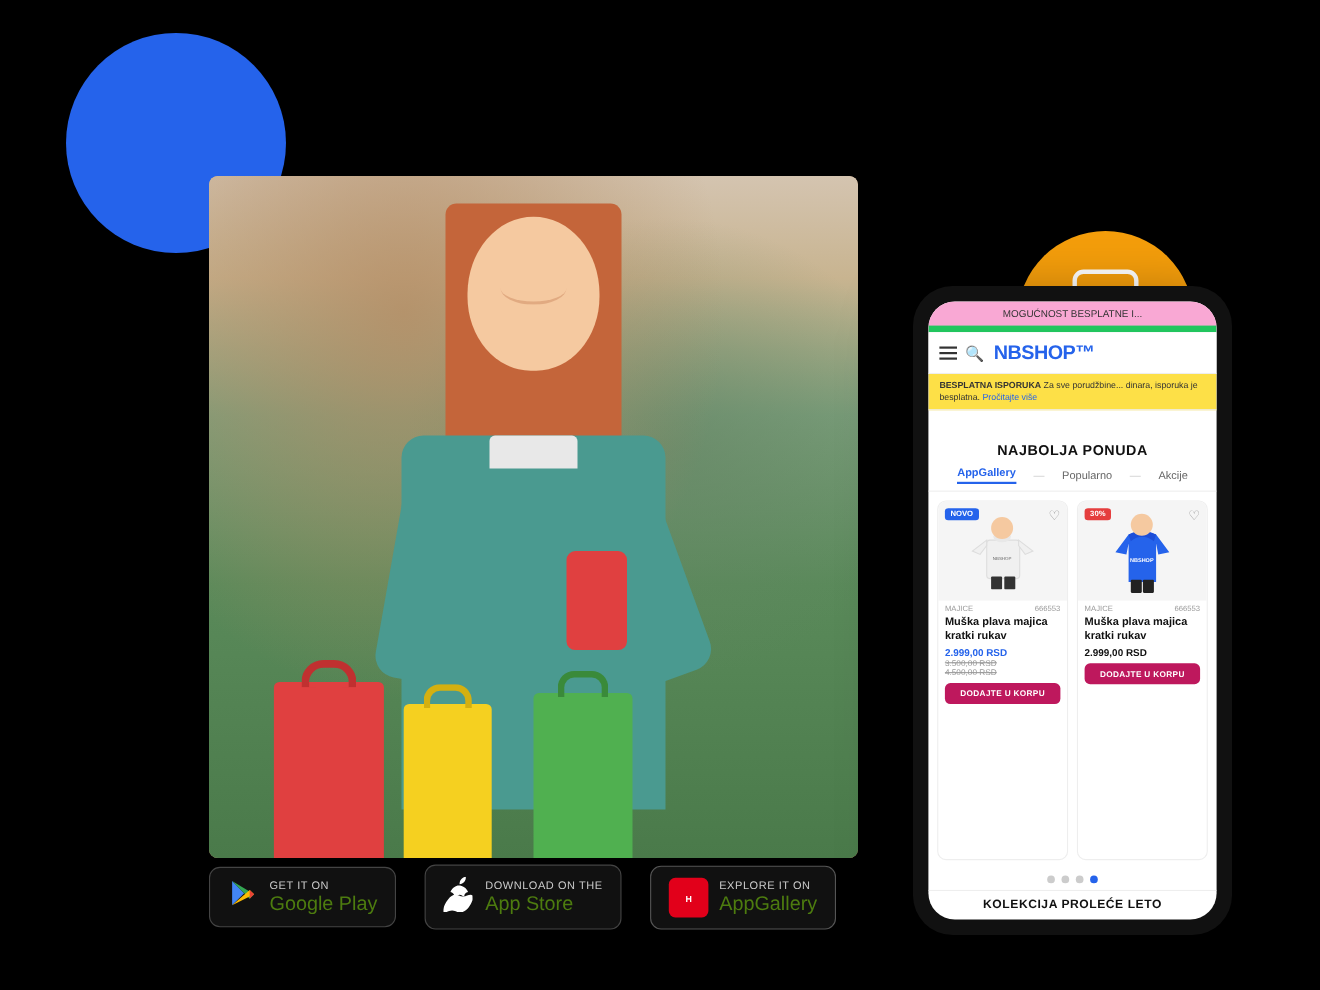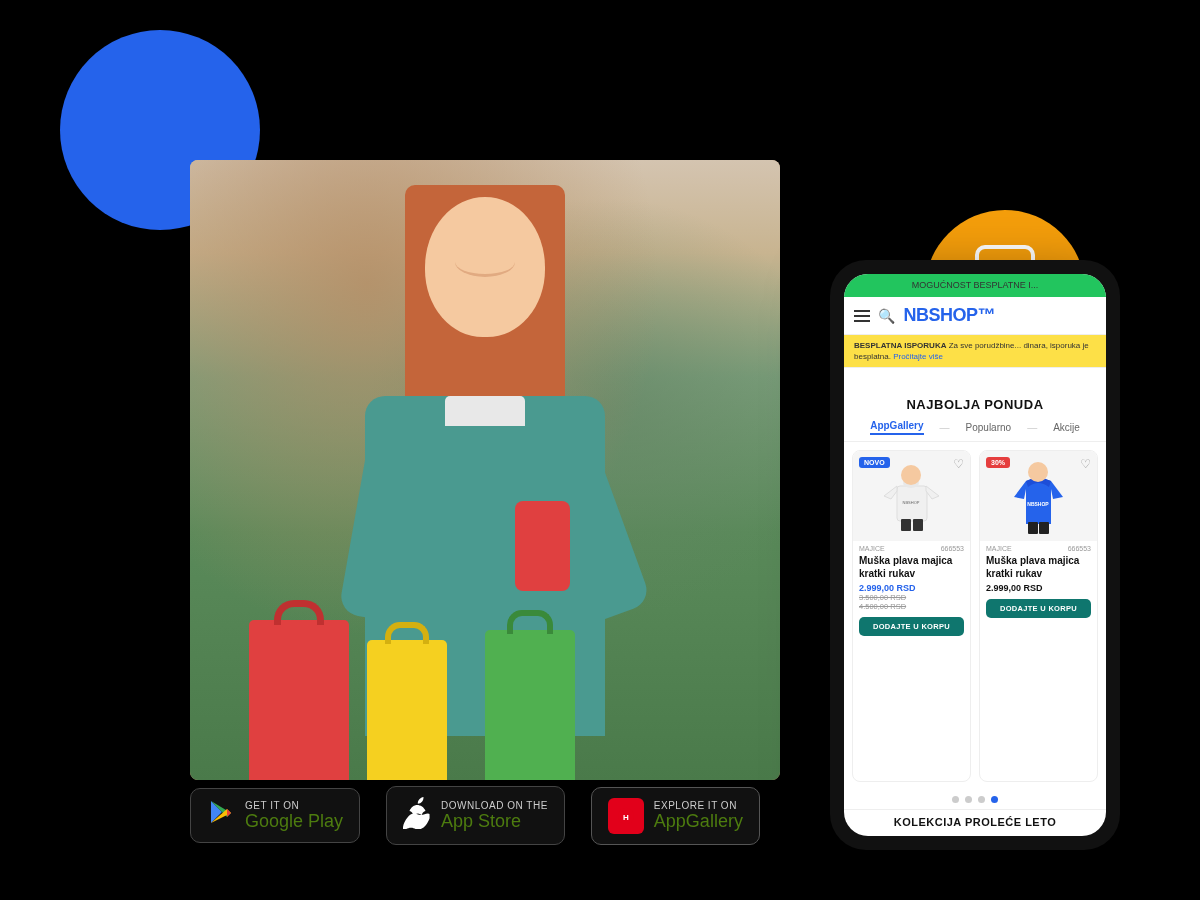--- a/index.html
+++ b/index.html
@@ -180,26 +180,26 @@
       height: 100%;
       background: #fff;
       border-radius: 24px;
       overflow: hidden;
       display: flex;
       flex-direction: column;
     }
 
     
     .phone-topbar {
-      background: #22c55e;
+      background: #f9a8d4;
       padding: 6px 10px;
       font-size: 9px;
       color: #333;
       text-align: center;
-      border-bottom: 1px solid #22c55e;
+      border-bottom: 6px solid #22c55e;
     }
 
     
     .phone-navbar {
       display: flex;
       align-items: center;
       padding: 8px 10px;
       border-bottom: 1px solid #eee;
       background: #fff;
     }
@@ -379,21 +379,21 @@
     .product-price-single {
       font-size: 9px;
       font-weight: bold;
       color: #111;
       margin-top: 3px;
     }
 
     .product-add-btn {
       width: calc(100% - 12px);
       margin: 0 6px 6px;
-      background: #0f766e;
+      background: #be185d;
       color: #fff;
       border: none;
       border-radius: 5px;
       padding: 5px;
       font-size: 7.5px;
       font-weight: bold;
       cursor: pointer;
       letter-spacing: 0.3px;
     }
 

